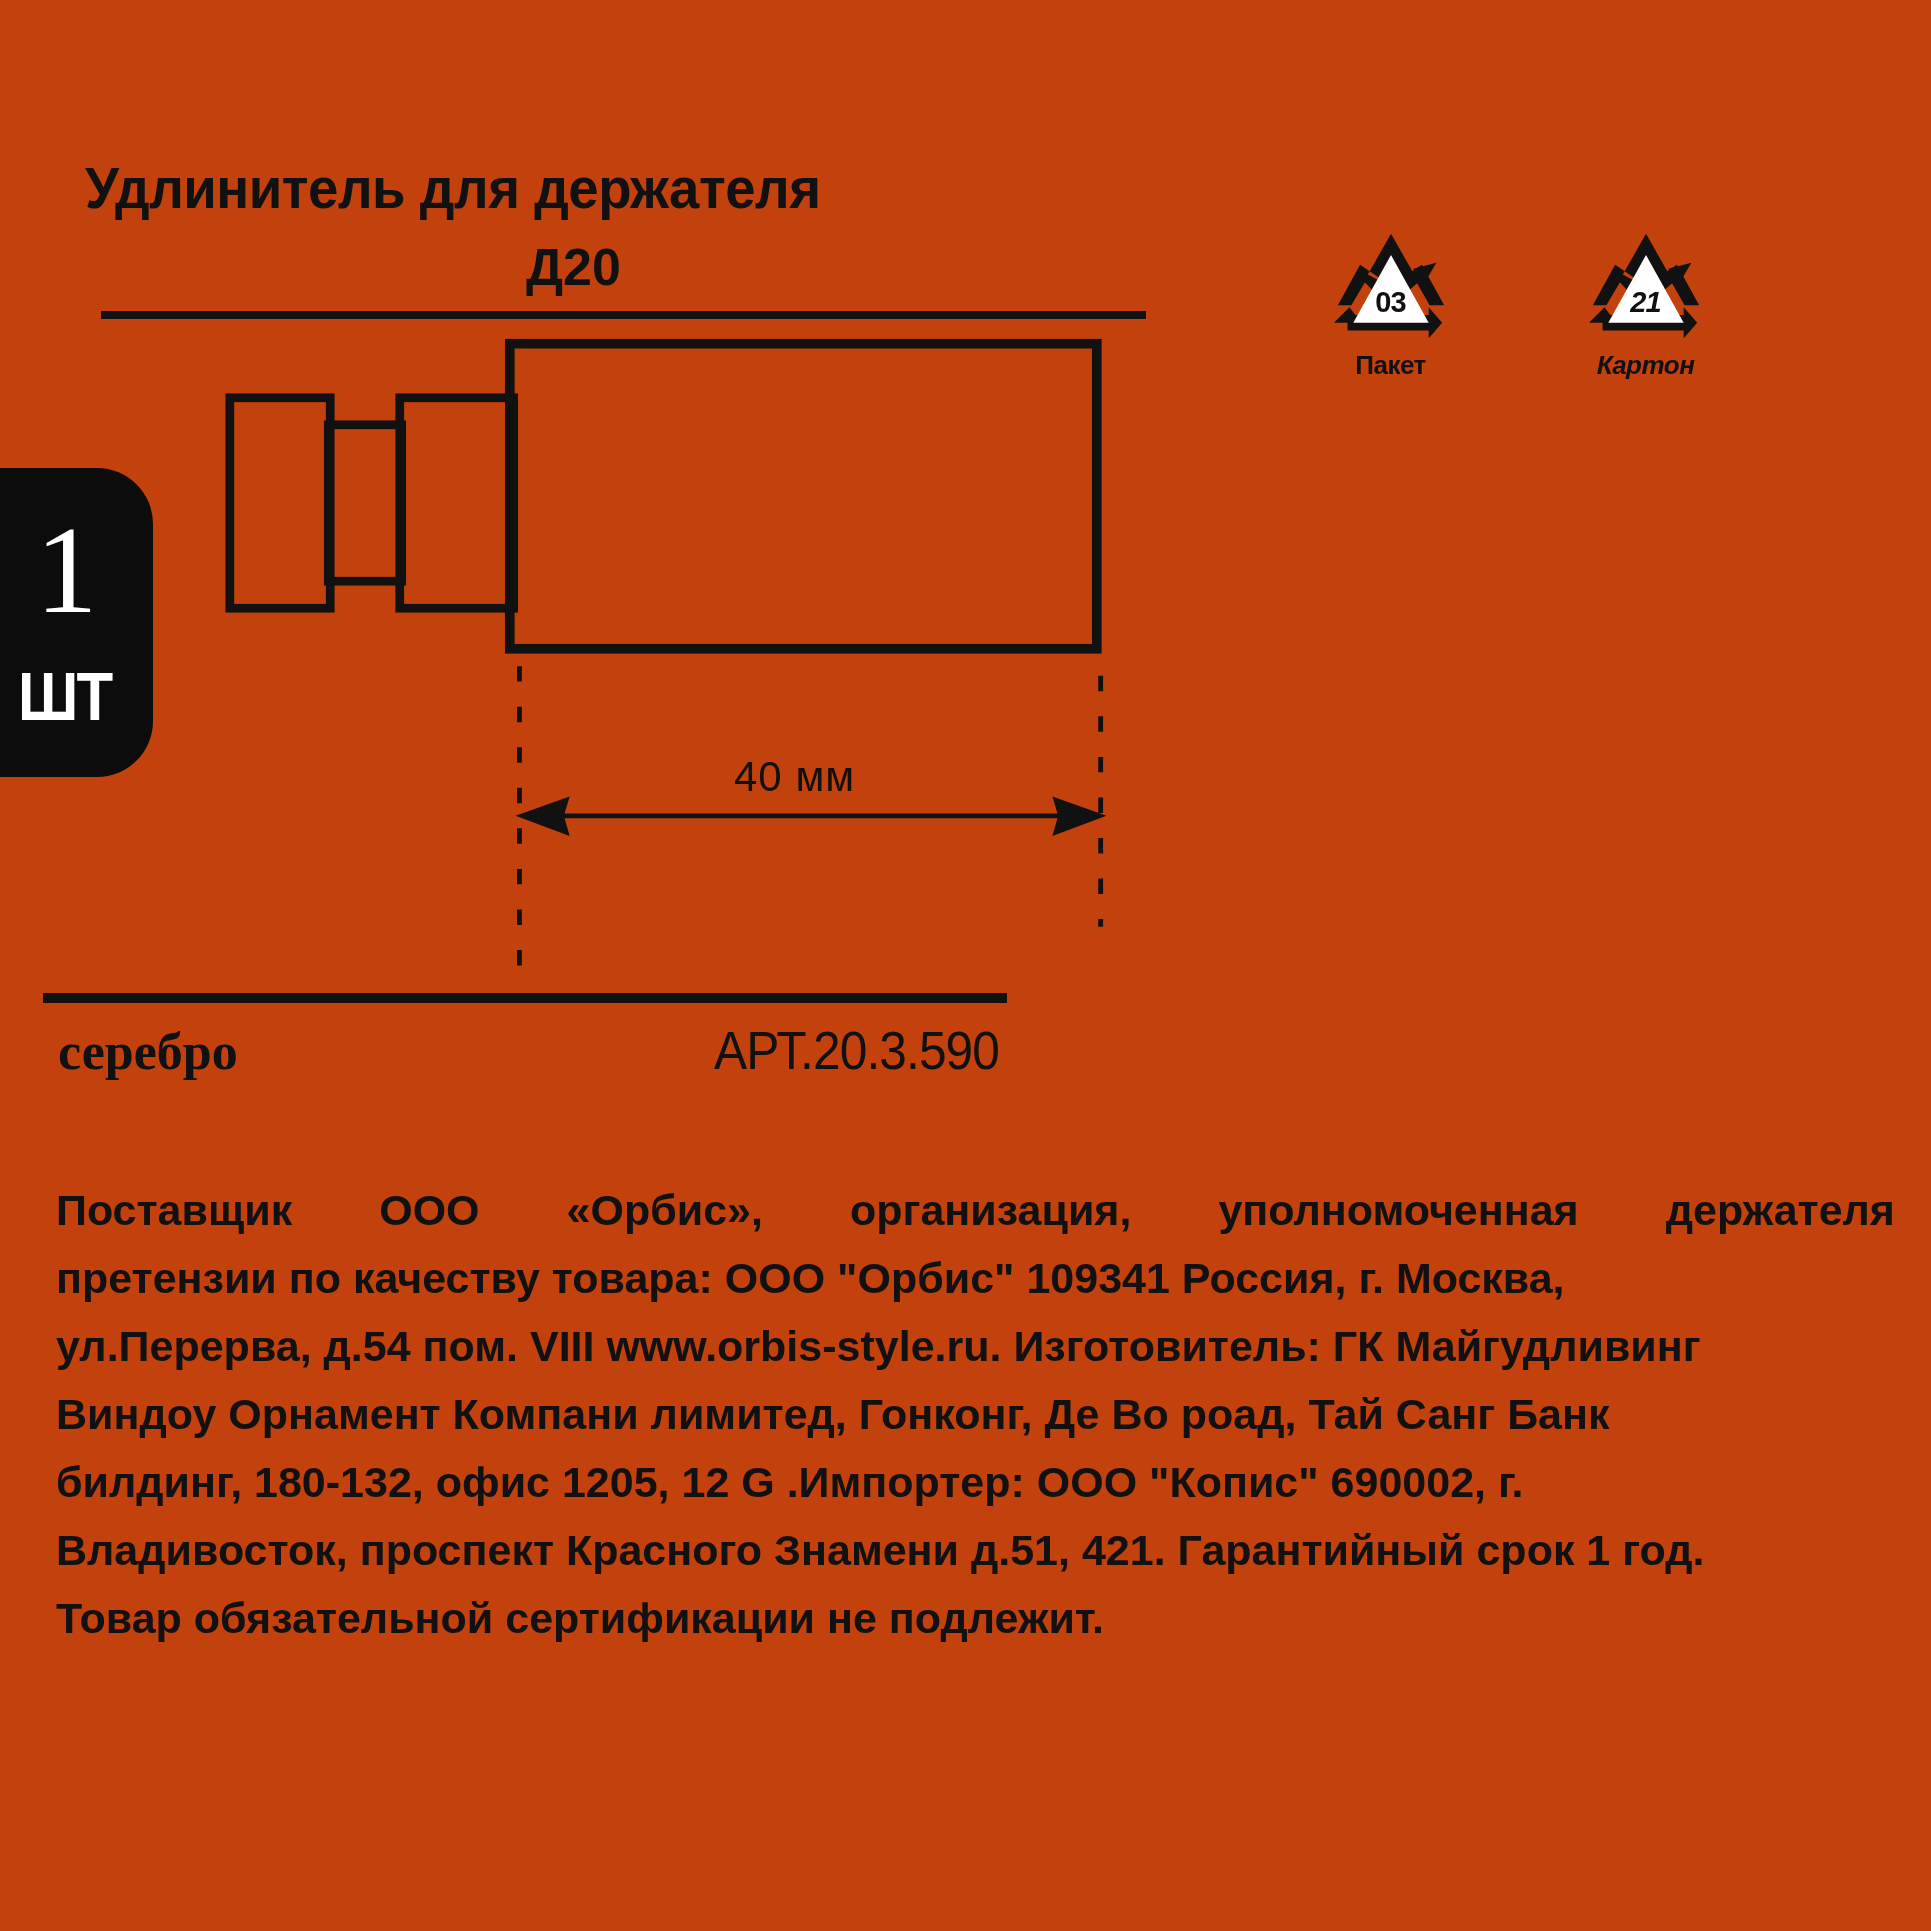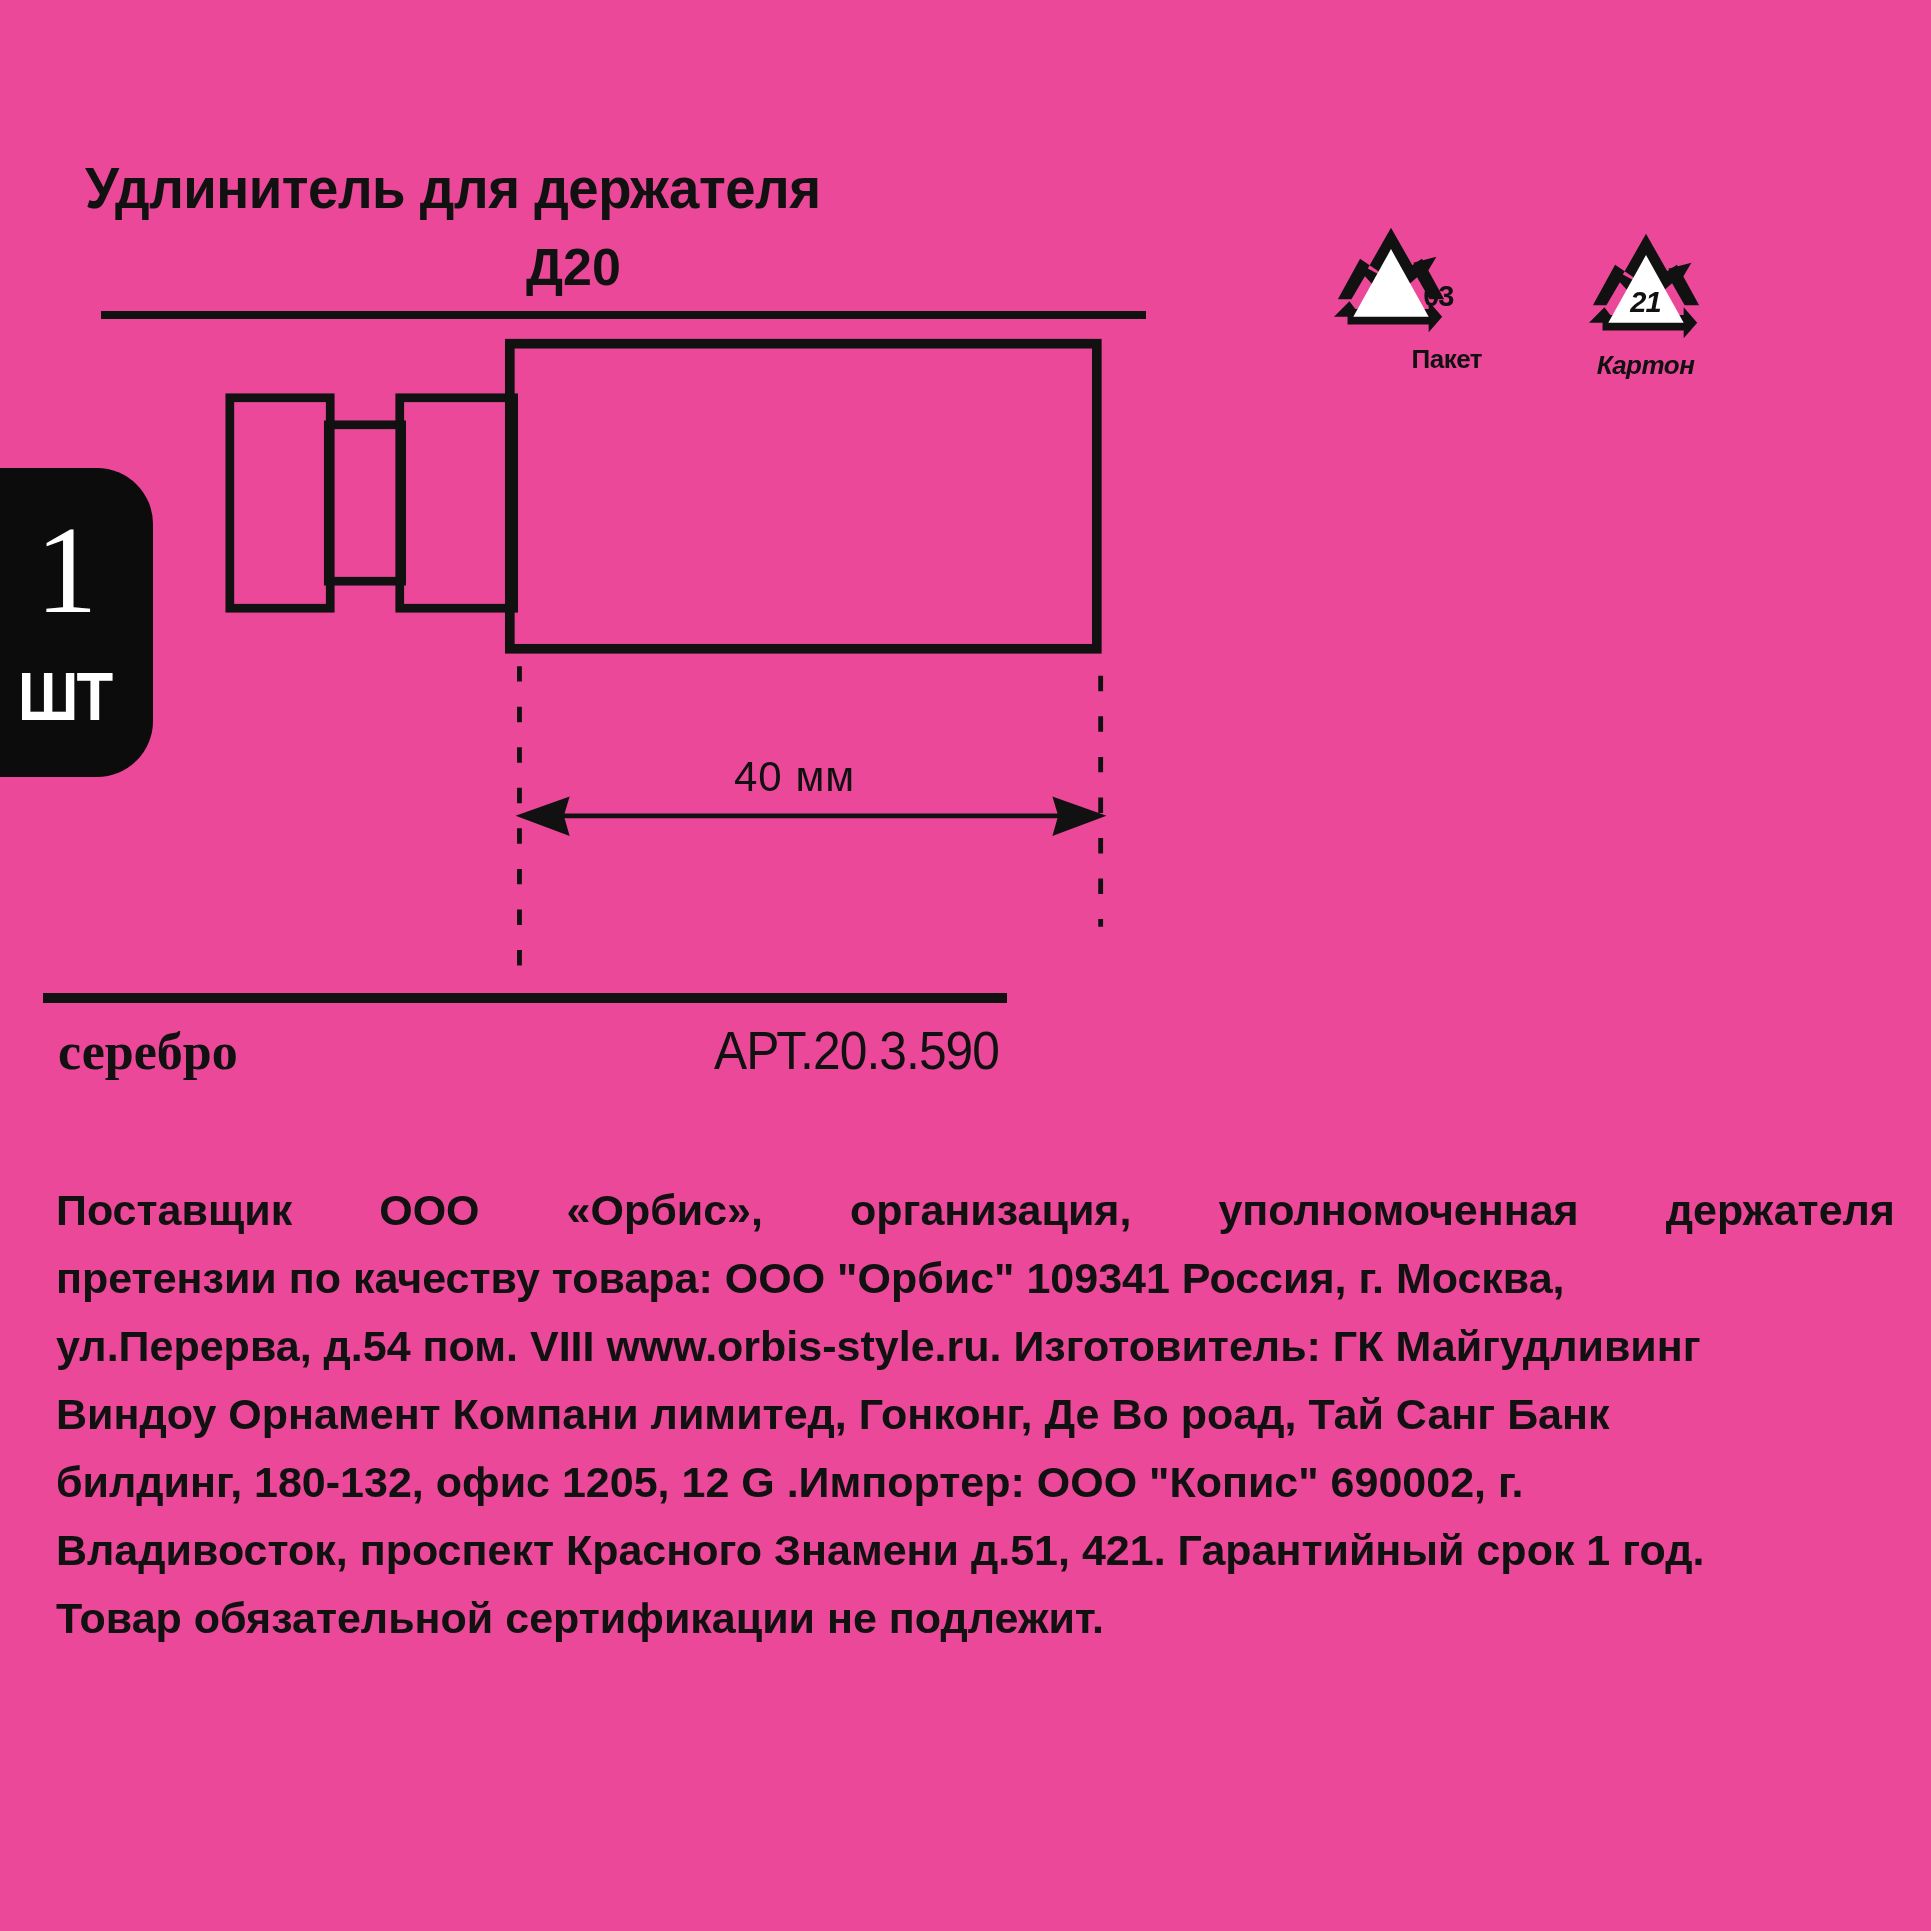--- a/index.html
+++ b/index.html
@@ -4,21 +4,21 @@
 <style>
   html, body {
     margin: 0;
     padding: 0;
     background: #ffffff;
   }
   #page {
     position: relative;
     width: 1931px;
     height: 1931px;
-    background: #ec4899;
+    background: #c2410c;
     overflow: hidden;
     font-family: "Liberation Sans", sans-serif;
     color: #111111;
   }
 
   
   #title-line1 {
     position: absolute;
     left: 85px;
     top: 154px;
@@ -120,21 +120,21 @@
     transform: scaleX(0.92);
     transform-origin: left top;
   }
 
   
   .recycle-mark {
     position: absolute;
     width: 183px;
     text-align: center;
   }
-  #recycle-0 { left: 1299px; top: 224px; text-align: right; }
+  #recycle-0 { left: 1299px; top: 230px; }
   #recycle-1 { left: 1554px; top: 230px; font-style: italic; }
   .recycle-svg-wrap {
     position: relative;
     width: 126px;
     height: 114px;
     margin: 0 auto;
   }
   .recycle-code {
     position: absolute;
     left: 0; right: 0;

